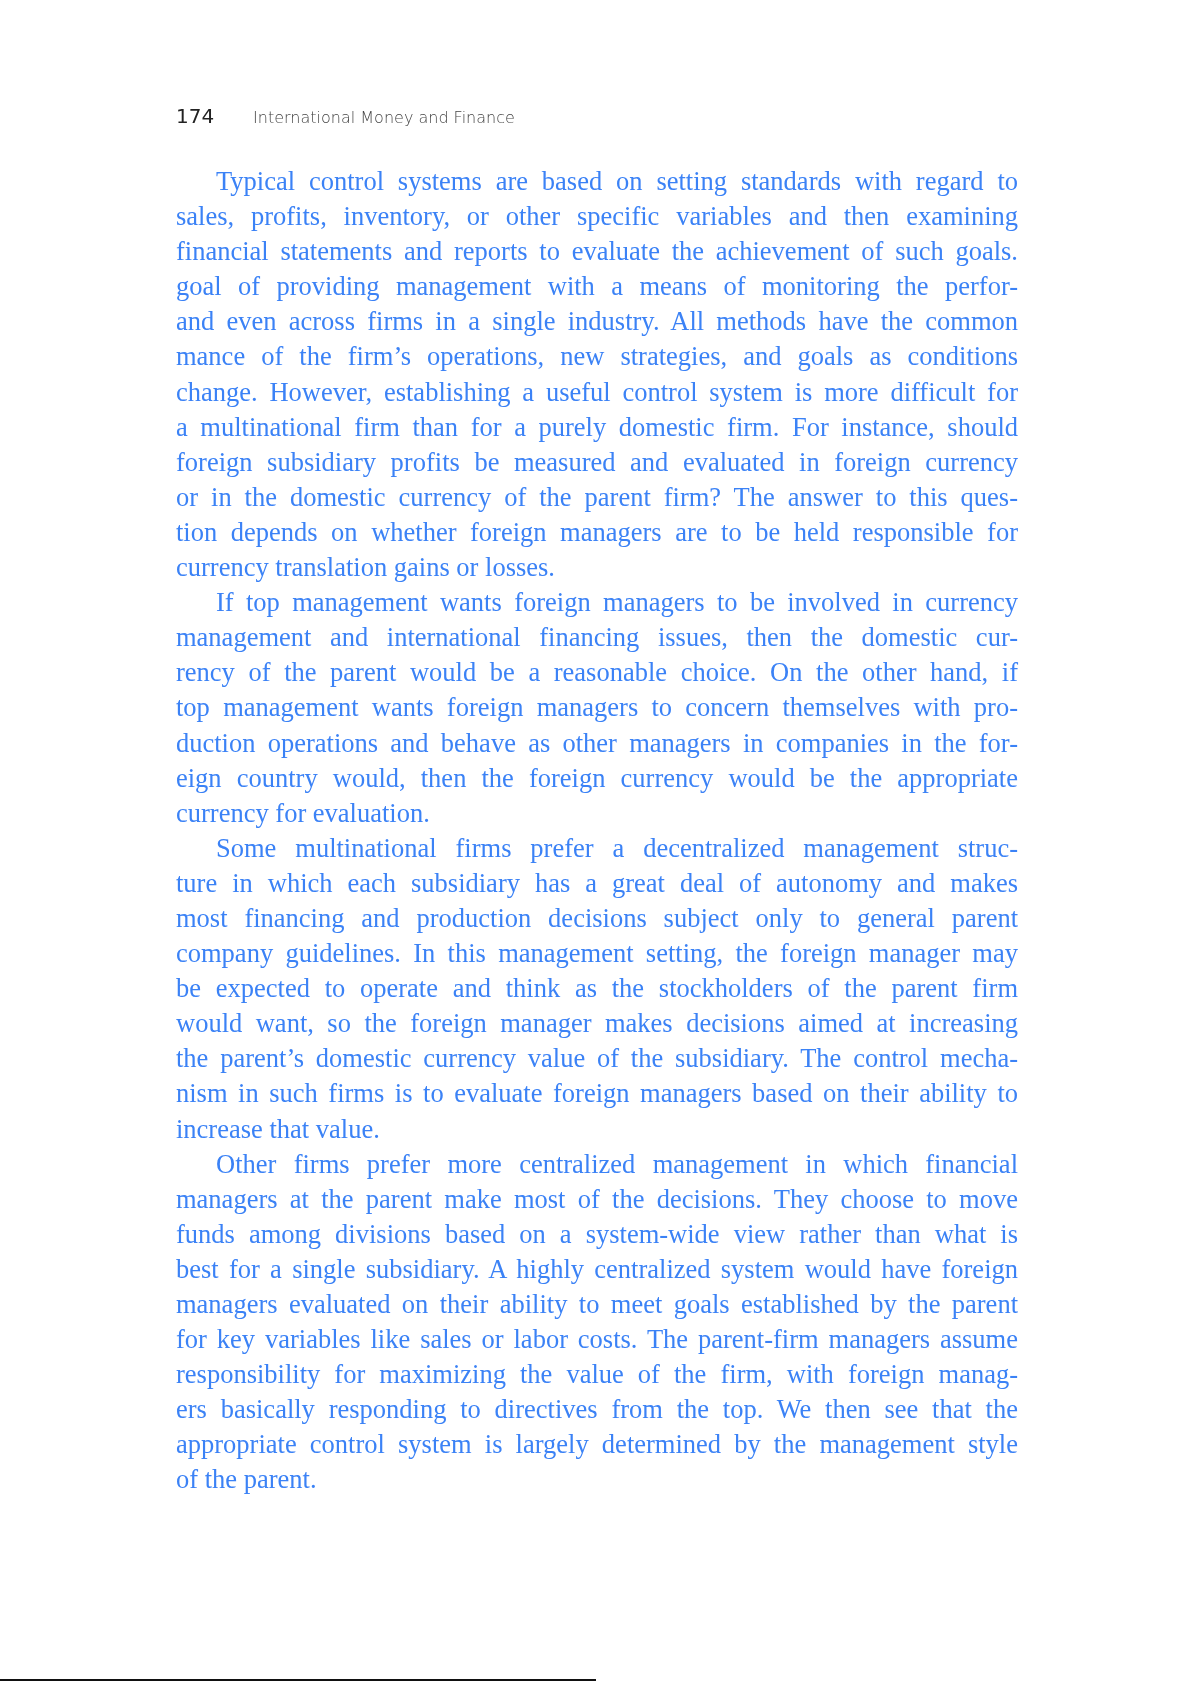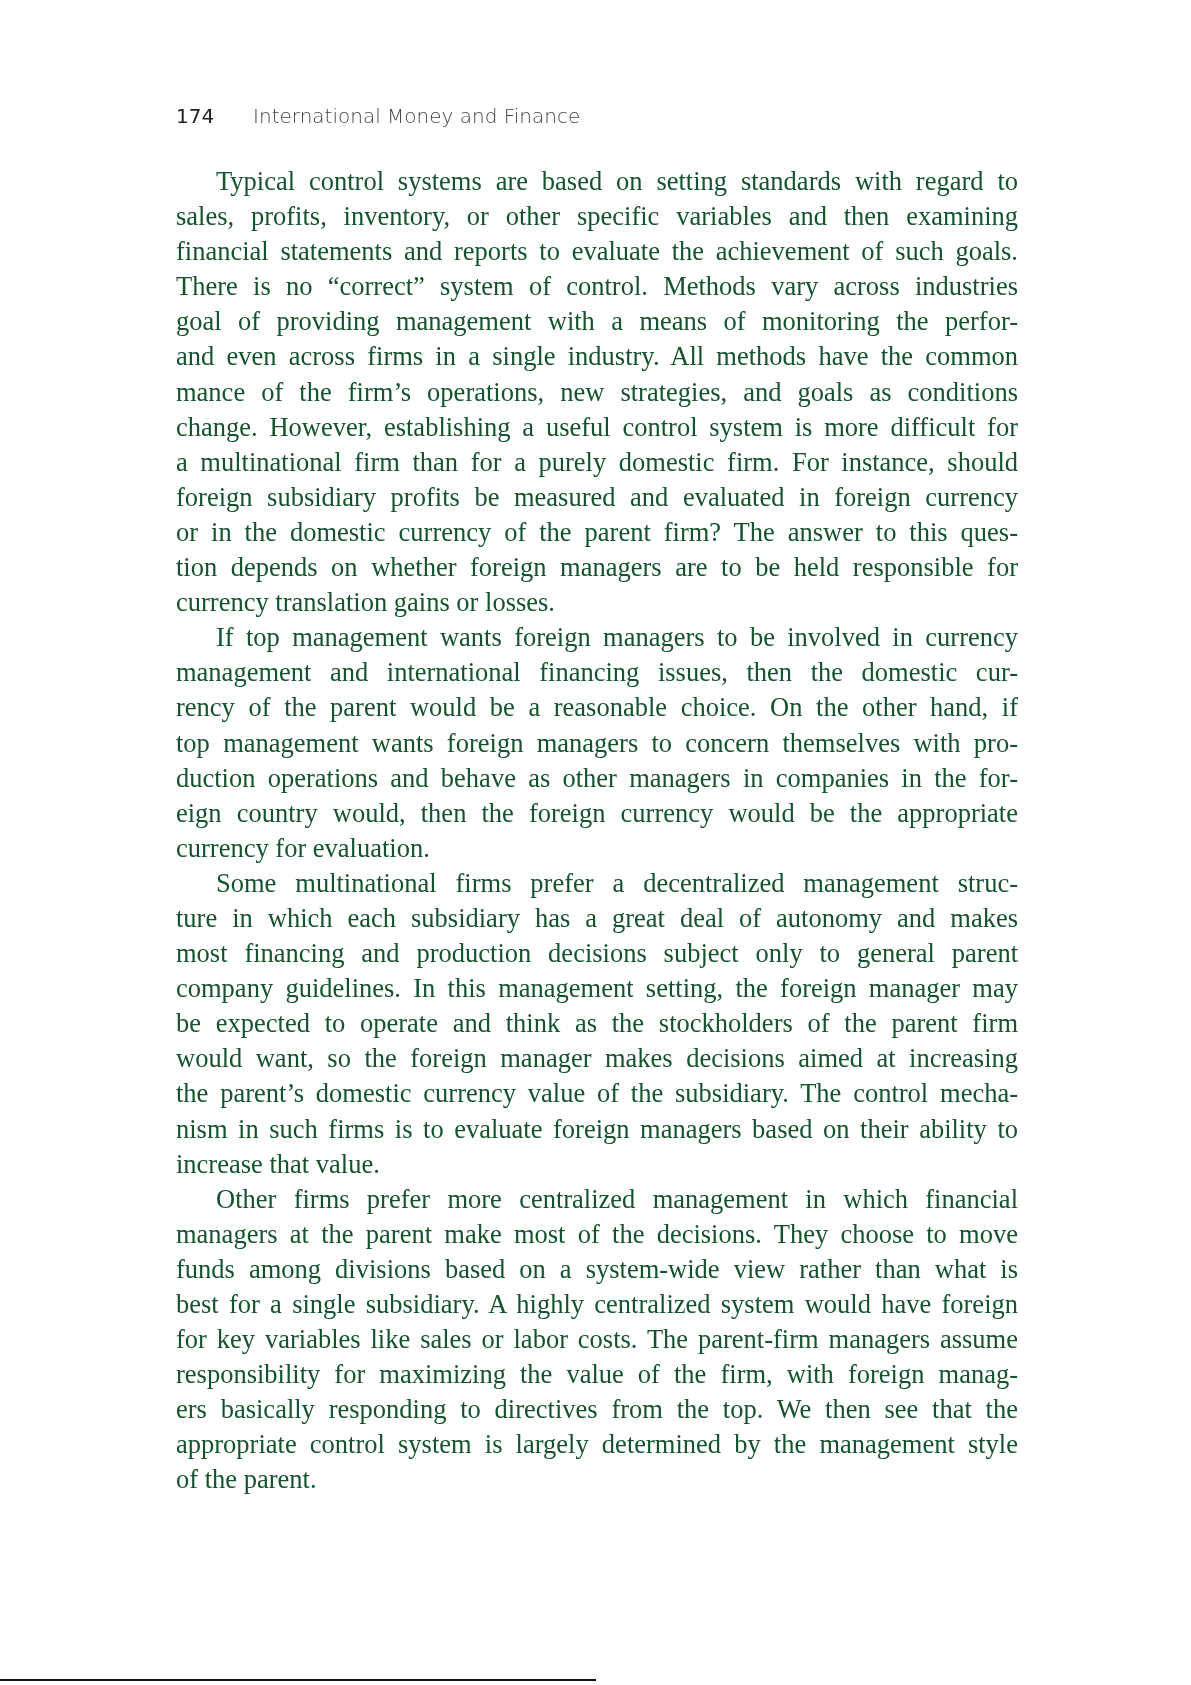--- a/index.html
+++ b/index.html
@@ -1,39 +1,38 @@
 <!DOCTYPE html>
 <html><head>
   <meta charset="utf-8">
   <style>
     html, body { margin: 0; padding: 0; background: #ffffff; }
     body { width: 1191px; height: 1685px; position: relative; overflow: hidden; }
     .header { position: absolute; top: 82px; left: 176px; font-family: "DejaVu Sans", sans-serif; color: #333; }
     .page-num { font-size: 20px; font-weight: 500; color: #222; display: inline-block; width: 72px; margin-top: 22px; }
-    .running-title { font-size: 20px; color: #444; font-weight: 300; }
-    .body-text { position: absolute; top: 164px; left: 176px; width: 842px; font-family: "Liberation Serif", serif; font-size: 26.5px; line-height: 35.1px; color: #14532d; }
+    .running-title { font-size: 16px; color: #444; font-weight: 300; }
+    .body-text { position: absolute; top: 164px; left: 176px; width: 842px; font-family: "Liberation Serif", serif; font-size: 26.5px; line-height: 35.1px; color: #3b82f6; }
     .line { display: block; white-space: nowrap; text-align: justify; text-align-last: justify; }
     .line.last { text-align-last: left; }
     .line.indent { padding-left: 40px; }
     .footer-rule { position: absolute; top: 1679px; left: 0; width: 596px; height: 2px; background: #111; }
   </style>
 </head>
 <body>
 
 <div class="header">
   <span class="page-num">174</span>
   <span class="running-title">International Money and Finance</span>
 </div>
 
 <div class="body-text" id="body">
     <div>
       <span class="line indent">Typical control systems are based on setting standards with regard to</span>
       <span class="line">sales, profits, inventory, or other specific variables and then examining</span>
       <span class="line">financial statements and reports to evaluate the achievement of such goals.</span>
-      <span class="line">There is no “correct” system of control. Methods vary across industries</span>
       <span class="line">goal of providing management with a means of monitoring the perfor-</span>
       <span class="line">and even across firms in a single industry. All methods have the common</span>
       <span class="line">mance of the firm’s operations, new strategies, and goals as conditions</span>
       <span class="line">change. However, establishing a useful control system is more difficult for</span>
       <span class="line">a multinational firm than for a purely domestic firm. For instance, should</span>
       <span class="line">foreign subsidiary profits be measured and evaluated in foreign currency</span>
       <span class="line">or in the domestic currency of the parent firm? The answer to this ques-</span>
       <span class="line">tion depends on whether foreign managers are to be held responsible for</span>
       <span class="line last">currency translation gains or losses.</span>
     </div>
@@ -55,20 +54,21 @@
       <span class="line">would want, so the foreign manager makes decisions aimed at increasing</span>
       <span class="line">the parent’s domestic currency value of the subsidiary. The control mecha-</span>
       <span class="line">nism in such firms is to evaluate foreign managers based on their ability to</span>
       <span class="line last">increase that value.</span>
     </div>
     <div>
       <span class="line indent">Other firms prefer more centralized management in which financial</span>
       <span class="line">managers at the parent make most of the decisions. They choose to move</span>
       <span class="line">funds among divisions based on a system-wide view rather than what is</span>
       <span class="line">best for a single subsidiary. A highly centralized system would have foreign</span>
+      <span class="line">managers evaluated on their ability to meet goals established by the parent</span>
       <span class="line">for key variables like sales or labor costs. The parent-firm managers assume</span>
       <span class="line">responsibility for maximizing the value of the firm, with foreign manag-</span>
       <span class="line">ers basically responding to directives from the top. We then see that the</span>
       <span class="line">appropriate control system is largely determined by the management style</span>
       <span class="line last">of the parent.</span>
     </div>
   </div>
 
 <div class="footer-rule"></div>
 

